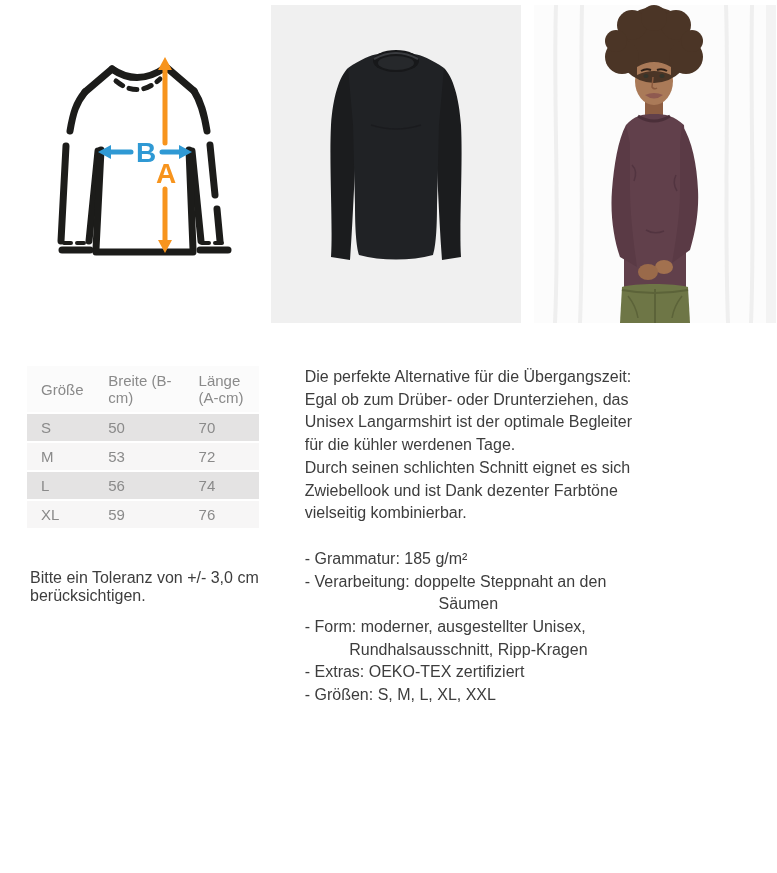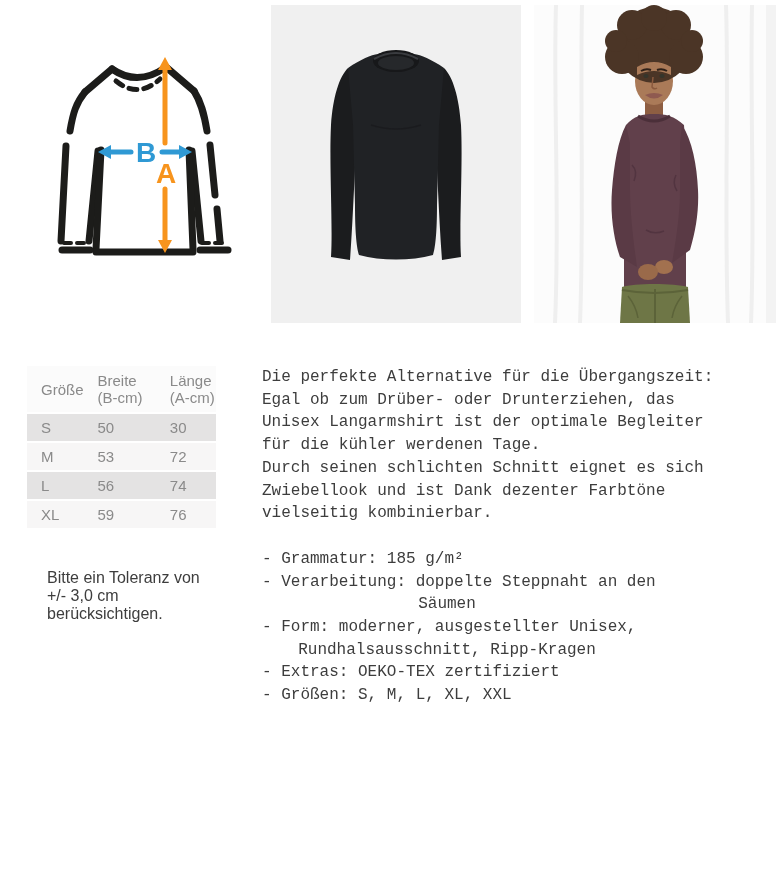--- a/index.html
+++ b/index.html
@@ -12,22 +12,22 @@
   .content{position:absolute;top:366px;left:8px;width:624px;display:flex;align-items:flex-start;}
   .left-col{margin-left:19px;width:359px;}
   table.size-table{width:100%;border-collapse:separate;border-spacing:0;
         font-size:15px;color:#8a8a8a;}
   table.size-table th{background:#fbfbfb;text-align:left;font-weight:400;
         padding:6px 0 6px 14px;border-bottom:2px solid #fff;}
   table.size-table td{padding:5px 0 5px 14px;border-bottom:2px solid #fff;}
   table.size-table tbody tr:nth-child(odd) td{background:#e4e3e3;}
   table.size-table tbody tr:nth-child(even) td{background:#f7f6f6;}
   .col-1{width:29%;} .col-2{width:39%;} .col-3{width:32%;}
-  .tolerance{margin-top:39px;margin-left:20px;font-size:16px;color:#3d3d3d;}
-  .right-col{margin-left:46px;width:370px;font-size:16px;line-height:22.7px;color:#3d3d3d;font-family:Liberation Mono, monospace;}
+  .tolerance{margin-top:39px;margin-left:3px;font-size:16px;color:#3d3d3d;}
+  .right-col{margin-left:46px;width:370px;font-size:16px;line-height:22.7px;color:#3d3d3d;}
   .desc-line{white-space:nowrap;}
   .bullets{margin-top:23px;}
   .bullet .l1{white-space:nowrap;}
   .bullet .l2{text-align:center;white-space:nowrap;}
 </style>
 </head>
 <body>
 
 <div class="page">
 
@@ -173,21 +173,21 @@
           <tr>
               <th>Größe</th>
               <th>Breite (B-cm)</th>
               <th>Länge (A-cm)</th>
             </tr>
         </thead>
         <tbody>
             <tr>
               <td>S</td>
               <td>50</td>
-              <td>30</td>
+              <td>70</td>
             </tr>
             <tr>
               <td>M</td>
               <td>53</td>
               <td>72</td>
             </tr>
             <tr>
               <td>L</td>
               <td>56</td>
               <td>74</td>

